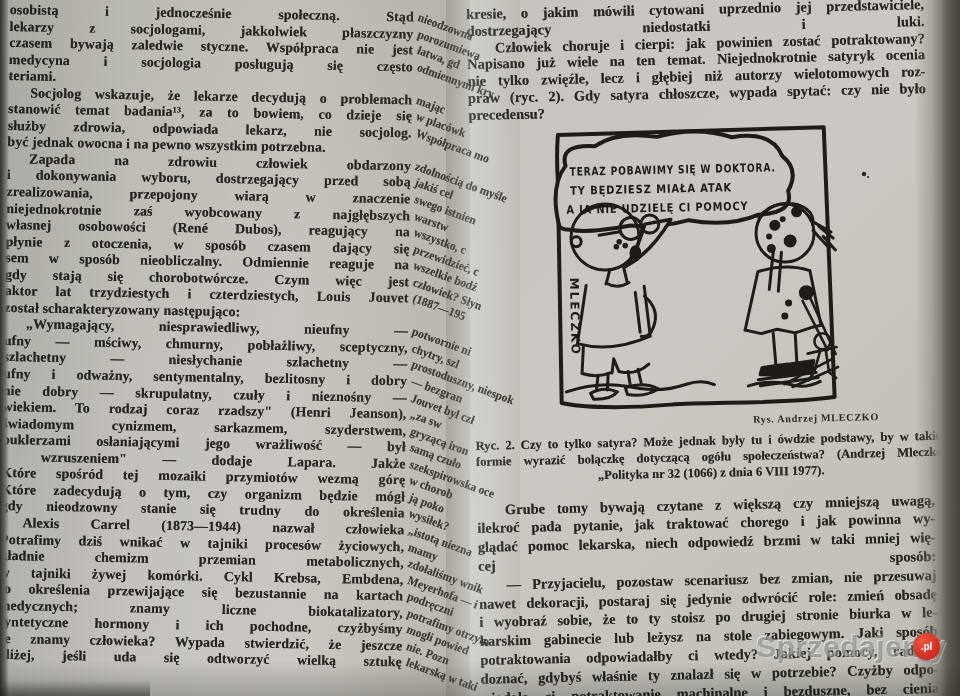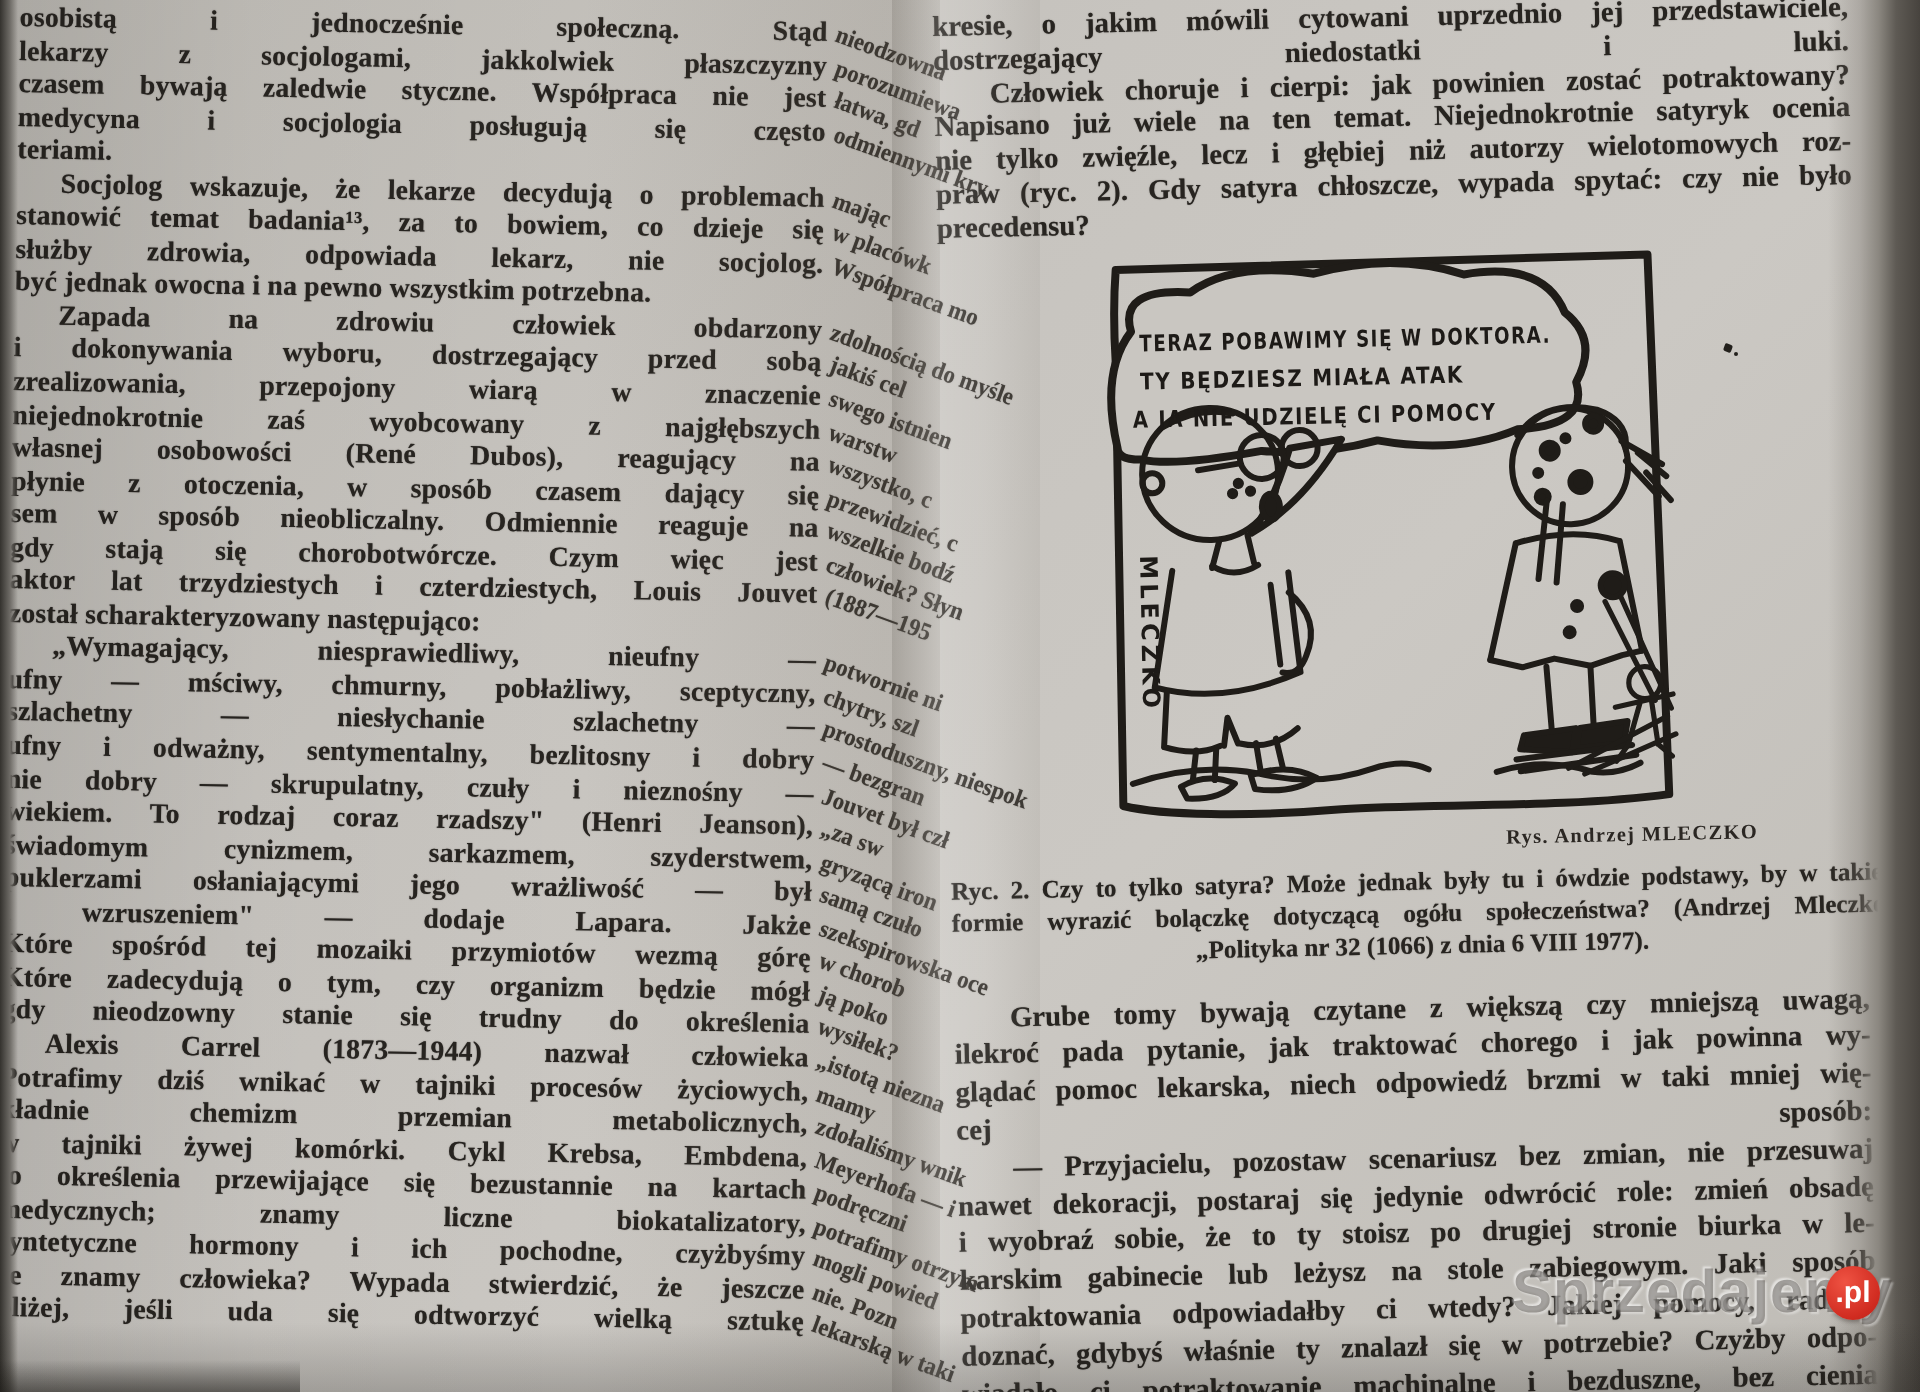--- a/index.html
+++ b/index.html
@@ -59,21 +59,21 @@
   .inkmark i{position:absolute;background:#23201c;border-radius:1px;}
   .inkmark i:first-child{left:0;top:0;width:4px;height:4px;transform:rotate(20deg);}
   .inkmark i:last-child{left:5px;top:4px;width:2px;height:2px;}
   
   .watermark{position:absolute;left:756px;top:630px;z-index:50;width:200px;height:50px;}
   .wm-text{font-family:"Liberation Sans",sans-serif;font-weight:bold;font-size:30px;
       letter-spacing:.5px;color:rgba(72,68,63,.44);
       text-shadow:-1px -1px 1px rgba(255,255,255,.55),1px 1px 1px rgba(255,255,255,.35);}
   .wm-badge{position:absolute;left:157px;top:3px;width:27px;height:27px;border-radius:50%;
       background:radial-gradient(circle at 35% 30%,#ef5343,#d02b20 70%,#b52318);
-      color:#fff;font-family:"Liberation Sans",sans-serif;font-weight:bold;font-size:15px;
+      color:#fff;font-family:"Liberation Sans",sans-serif;font-weight:bold;font-size:10px;
       display:flex;align-items:center;justify-content:center;
       box-shadow:0 1px 2px rgba(40,30,25,.4);}
   
   .cart svg{position:absolute;left:0;top:0;}
   .cart .hand{font-family:"DejaVu Sans",sans-serif;font-weight:bold;fill:#1d1a17;}
   .cart .sig{font-family:"DejaVu Sans",sans-serif;font-weight:bold;fill:#1d1a17;
       font-size:12px;letter-spacing:2px;}
 </style>
 </head>
 <body>

